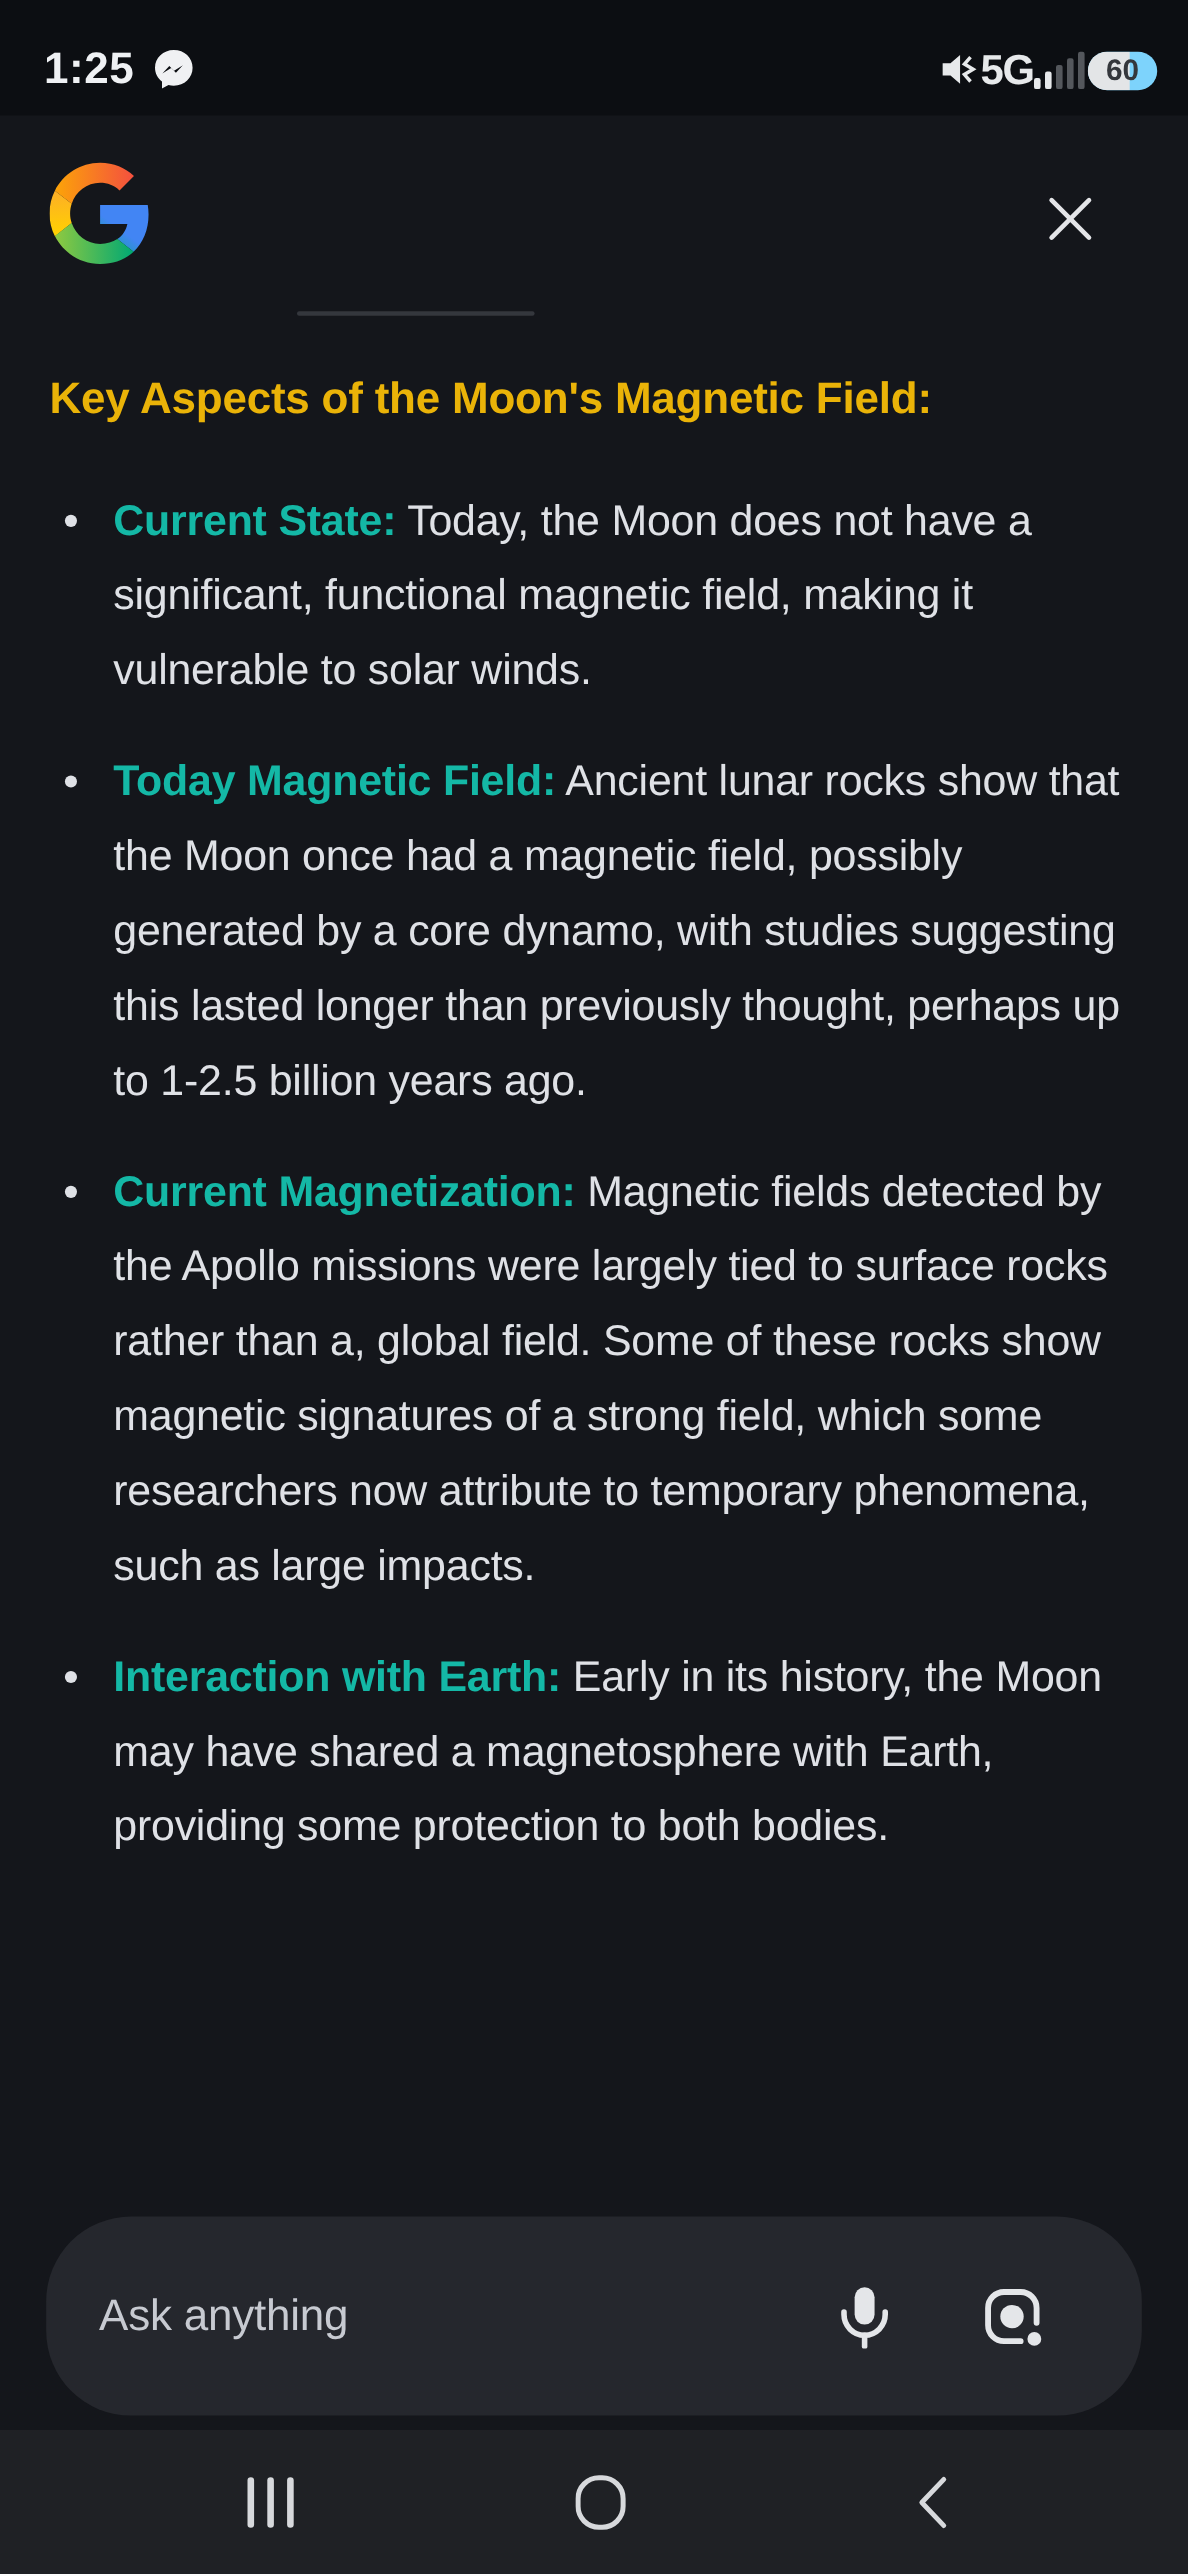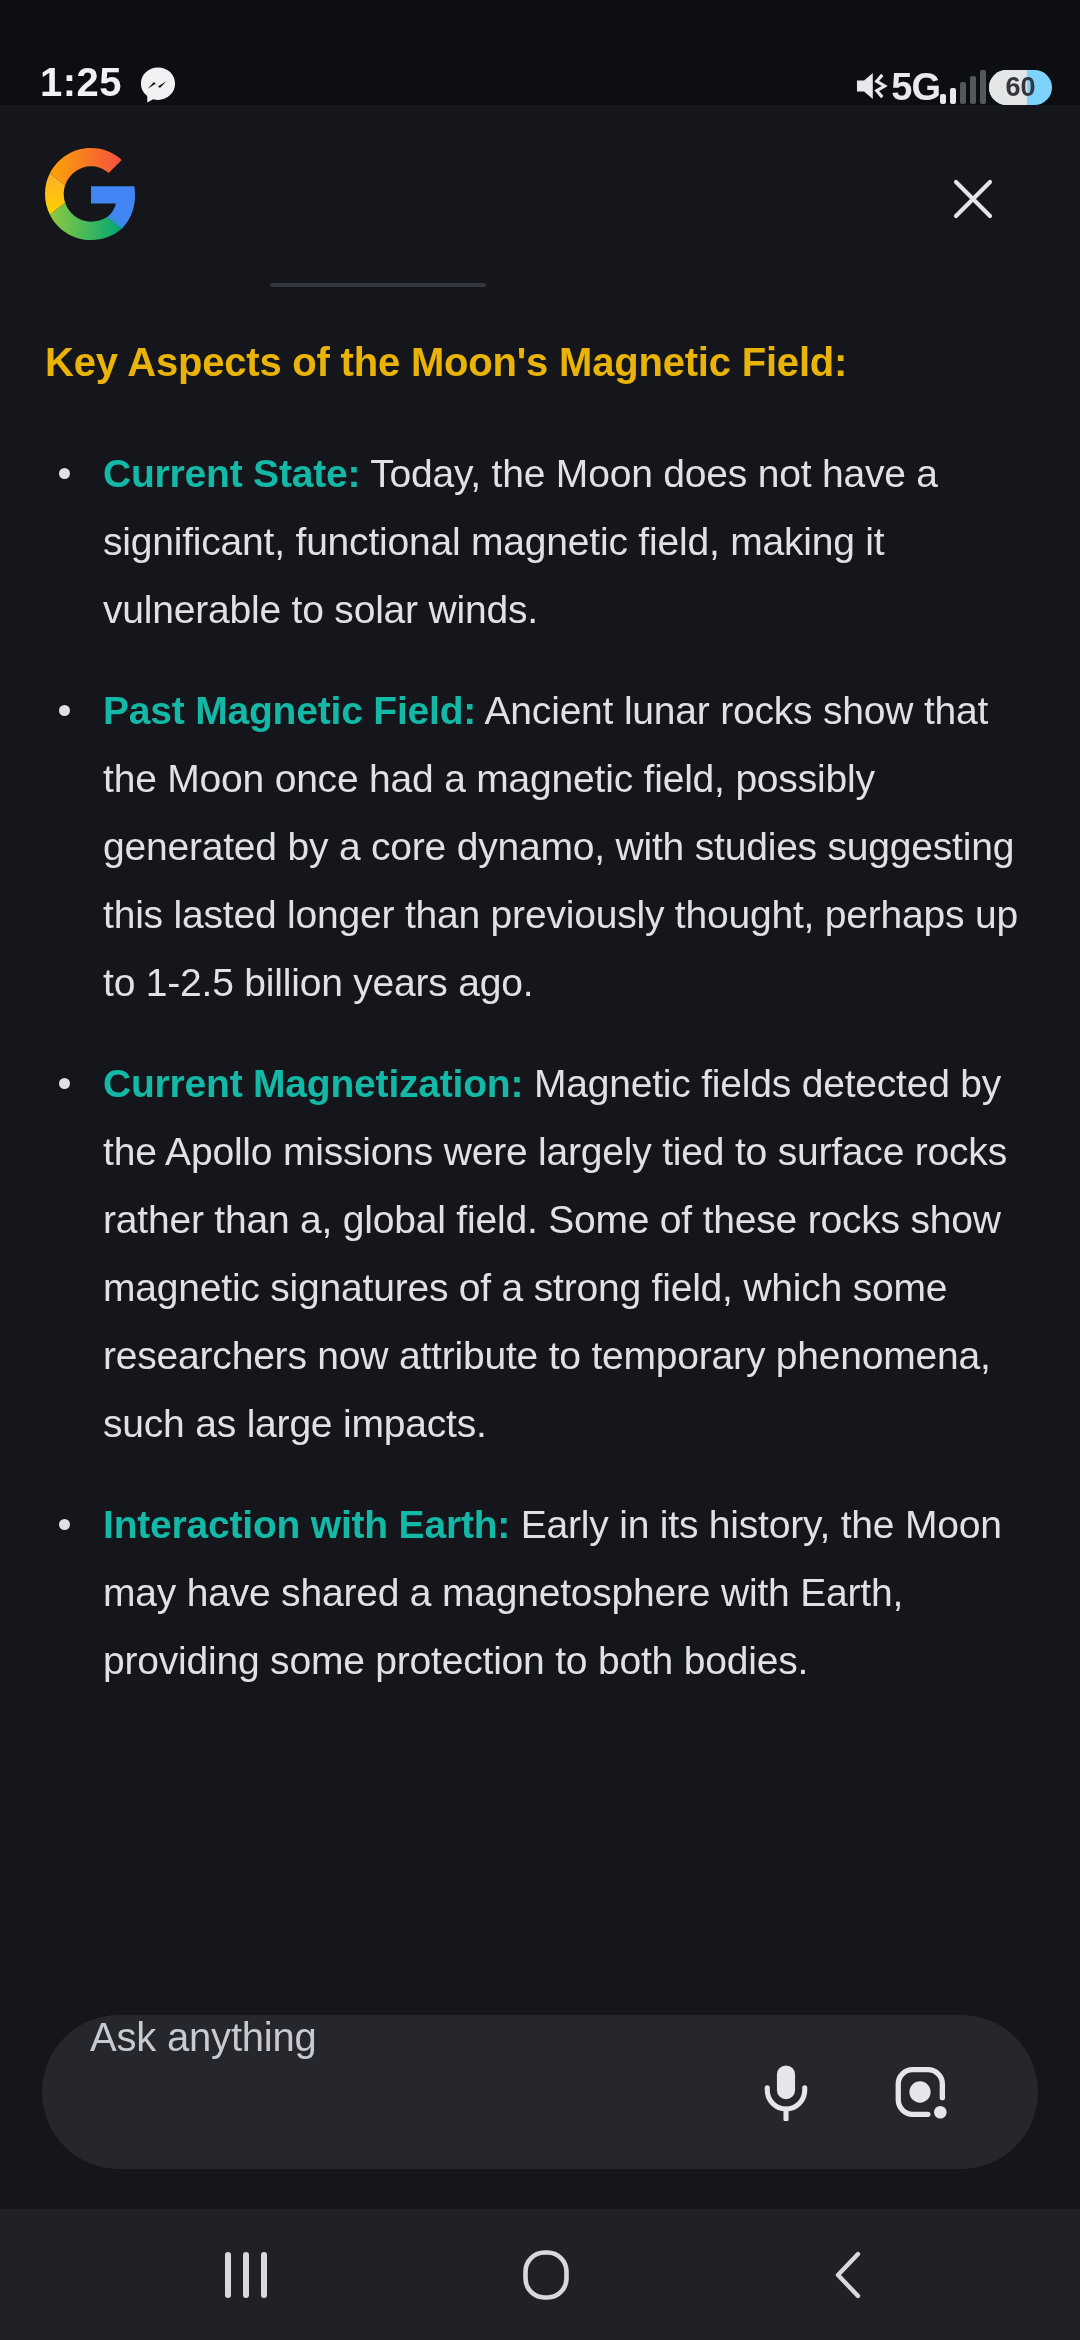--- a/index.html
+++ b/index.html
@@ -5,21 +5,21 @@
   html,body{margin:0;padding:0;background:#000;}
   .screen{
     position:relative;width:1080px;height:2340px;overflow:hidden;
     background:#14161b;
     font-family:"Liberation Sans",sans-serif;
     -webkit-font-smoothing:antialiased;
   }
   
   .status-bar{
     position:absolute;top:0;left:0;width:1080px;height:105px;
-    background:#0c0e12;display:flex;align-items:flex-end;
+    background:#0c0e12;display:flex;align-items:center;
     box-sizing:border-box;padding:20px 28px 0 40px;gap:16px;
   }
   .sb-time{font-size:40px;font-weight:700;color:#eff1f4;letter-spacing:0.5px;}
   .sb-right{margin-left:auto;display:flex;align-items:flex-end;}
   .sb-net{font-size:38px;font-weight:700;color:#e7e9eb;letter-spacing:-1px;line-height:36px;}
   .signal{display:flex;align-items:flex-end;gap:4px;height:34px;padding-bottom:1px;}
   .signal i{display:block;width:6px;border-radius:2px;background:#54575c;}
   .signal i.lit{background:#e7e9eb;}
   .battery{position:relative;width:63px;height:35px;border-radius:18px;background:#7dd3fc;overflow:hidden;margin-left:3px;}
   .battery-fill{position:absolute;left:0;top:0;bottom:0;width:60%;background:#e3e5e7;}
@@ -34,22 +34,22 @@
   .content{position:absolute;left:45px;top:328px;width:990px;color:#dfe1e6;
     font-size:39px;line-height:68px;letter-spacing:-0.2px;}
   .content h1{margin:0 0 44px 0;font-size:40px;line-height:68px;font-weight:700;
     color:#eab308;max-width:820px;letter-spacing:-0.2px;}
   .content ul{list-style:none;margin:0;padding:0;}
   .content li{position:relative;padding-left:58px;margin:0 0 33px 0;max-width:948px;}
   .content li:last-child{margin-bottom:0;}
   .bullet-dot{position:absolute;left:14px;top:28px;width:11px;height:11px;border-radius:50%;background:#dfe1e6;}
   .content strong{font-weight:700;color:#14b8a6;}
   
-  .ask-bar{position:absolute;left:42px;top:2015px;width:996px;height:154px;border-radius:77px;
-    background:#25272d;box-sizing:border-box;display:flex;align-items:flex-start;padding-left:48px;cursor:text;}
+  .ask-bar{position:absolute;left:42px;top:2015px;width:996px;height:181px;border-radius:77px;
+    background:#25272d;box-sizing:border-box;display:flex;align-items:center;padding-left:48px;cursor:text;}
   .ask-placeholder{font-size:40px;color:#c7cad1;letter-spacing:-0.2px;}
   .pill-btn{position:absolute;top:50%;transform:translateY(-50%);width:80px;height:90px;
     display:flex;align-items:center;justify-content:center;background:none;border:none;padding:0;cursor:pointer;}
   .mic-btn{left:704px;}
   .lens-btn{left:838px;}
   
   .nav-bar{position:absolute;left:0;top:2209px;width:1080px;height:131px;background:#1f2125;}
   .nav-btn{position:absolute;top:0;height:131px;width:110px;display:flex;align-items:center;justify-content:center;
     background:none;border:none;padding:0;cursor:pointer;}
   .nav-recents{left:191px;}
@@ -129,21 +129,21 @@
   </button>
   <div class="tab-indicator"></div>
 
   <div class="content">
     <h1>Key Aspects of the Moon's Magnetic Field:</h1>
     <ul>
       <li>
         <span class="bullet-dot"></span><strong>Current State:</strong><span> Today, the Moon does not have a significant, functional magnetic field, making it vulnerable to solar winds.</span>
       </li>
       <li>
-        <span class="bullet-dot"></span><strong>Past Magnetic Field:</strong><span> Ancient lunar rocks show that the Moon once had a magnetic field, possibly generated by a core dynamo, with studies suggesting this lasted longer than previously thought, perhaps up to 1-2.5 billion years ago.</span>
+        <span class="bullet-dot"></span><strong>Today Magnetic Field:</strong><span> Ancient lunar rocks show that the Moon once had a magnetic field, possibly generated by a core dynamo, with studies suggesting this lasted longer than previously thought, perhaps up to 1-2.5 billion years ago.</span>
       </li>
       <li>
         <span class="bullet-dot"></span><strong>Current Magnetization:</strong><span> Magnetic fields detected by the Apollo missions were largely tied to surface rocks rather than a, global field. Some of these rocks show magnetic signatures of a strong field, which some researchers now attribute to temporary phenomena, such as large impacts.</span>
       </li>
       <li>
         <span class="bullet-dot"></span><strong>Interaction with Earth:</strong><span> Early in its history, the Moon may have shared a magnetosphere with Earth, providing some protection to both bodies.</span>
       </li>
     </ul>
   </div>
 

